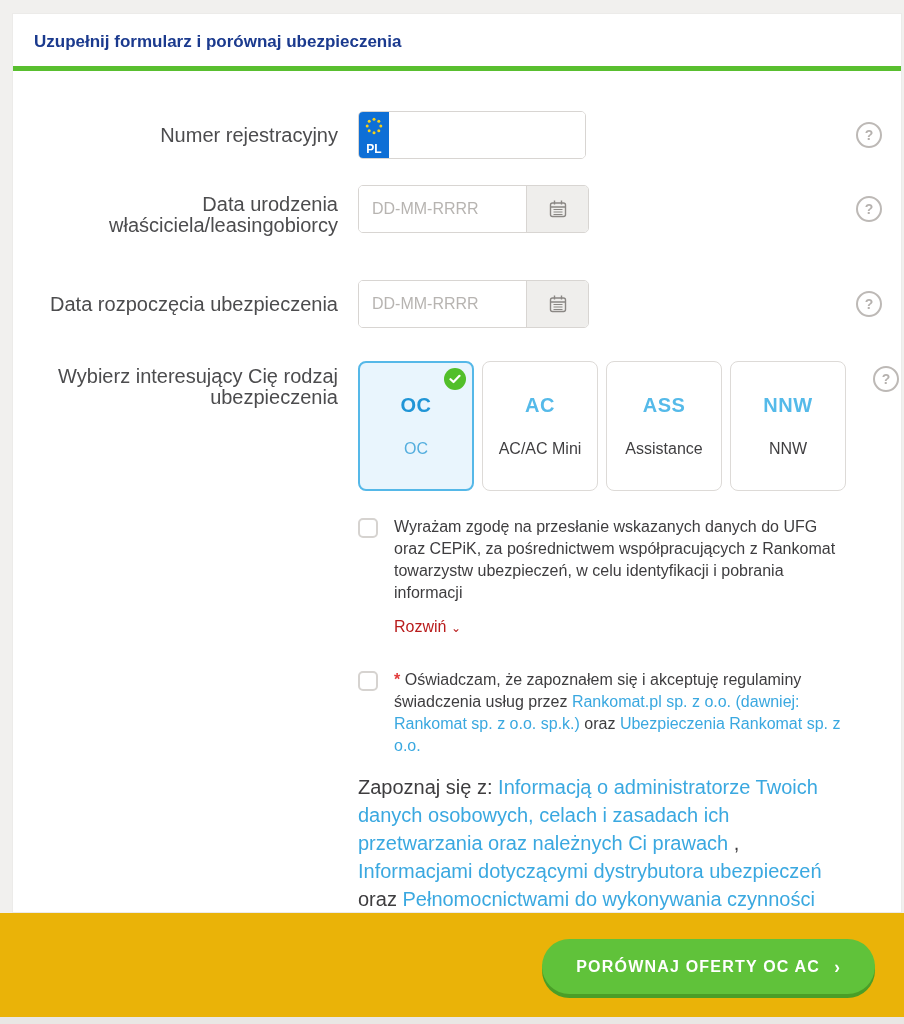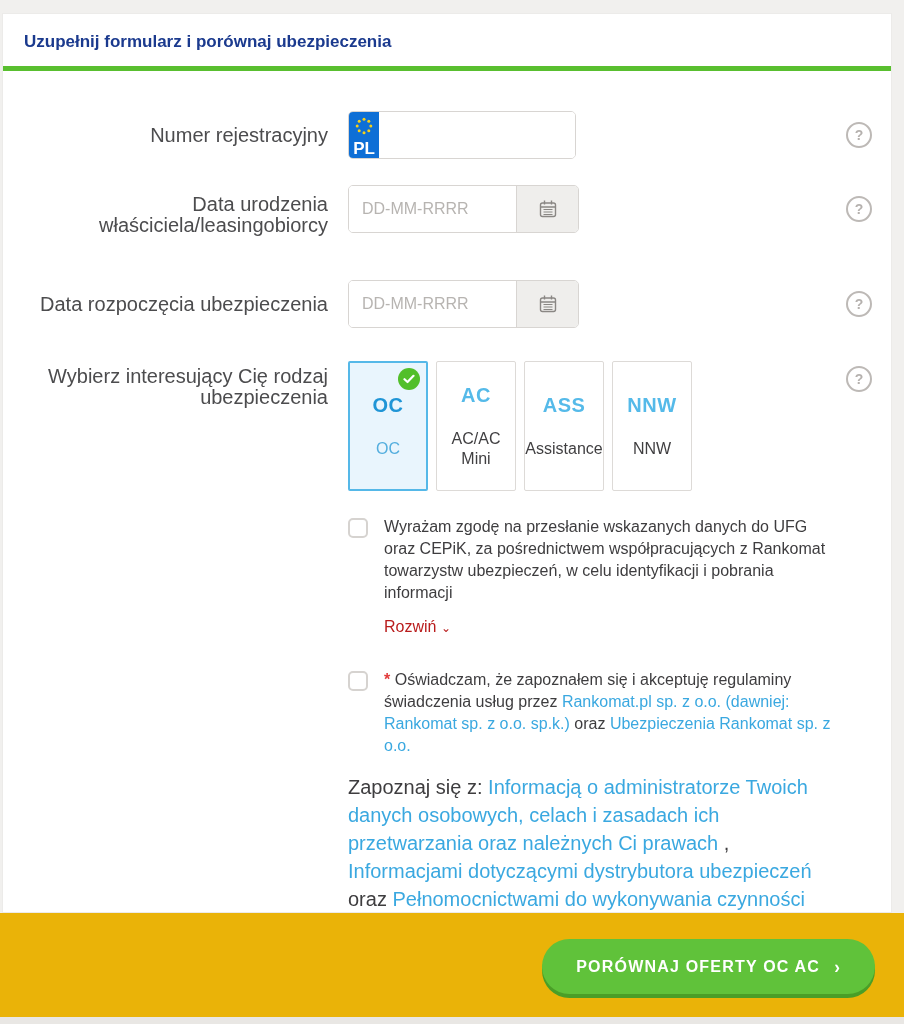--- a/index.html
+++ b/index.html
@@ -4,21 +4,21 @@
 <style>
   html,body{margin:0;padding:0;}
   body{
     width:904px;height:1024px;overflow:hidden;
     background:#f1f0ee;
     font-family:"Liberation Sans", sans-serif;
     color:#434345;
     position:relative;
   }
   .card{
-    position:absolute;left:2px;top:13px;width:890px;height:900px;
+    position:absolute;left:12px;top:13px;width:890px;height:900px;
     background:#ffffff;border:1px solid #ecebe9;box-sizing:border-box;
     overflow:hidden;
   }
   .card-header{padding:18px 0 14px 21px;}
   .card-title{
     font-size:17px;font-weight:bold;color:#1b3a8e;margin:0;
   }
   .green-bar{height:5px;background:#59bf2f;width:100%;}
   
   .row{
@@ -40,21 +40,21 @@
   .row-plate .row-label{padding-top:14px;}
   .row-plate .help{margin-top:11px;}
   .plate-group{
     display:flex;width:228px;height:48px;box-sizing:border-box;
     border:1px solid #d8d5d2;border-radius:5px;overflow:hidden;background:#fff;
   }
   .plate-strip{
     width:30px;background:#0e6fd6;display:flex;flex-direction:column;
     align-items:center;justify-content:space-between;padding:4px 0 3px 0;box-sizing:border-box;
   }
-  .plate-country{color:#ffffff;font-size:17px;font-weight:bold;line-height:12px;}
+  .plate-country{color:#ffffff;font-size:12px;font-weight:bold;line-height:12px;}
   .plate-input{
     flex:1;border:none;outline:none;font-size:16px;padding:0 10px;
     font-family:"Liberation Sans", sans-serif;min-width:0;
   }
   
   .row-birth{margin-top:26px;}
   .row-birth .row-label{padding-top:9px;text-align:right;}
   .row-birth .help{margin-top:11px;}
   .row-start{margin-top:44px;}
   .row-start .row-label{padding-top:14px;text-align:right;}
@@ -71,22 +71,22 @@
   .calendar-btn{
     width:62px;background:#efeeec;border:none;border-left:1px solid #d8d5d2;
     display:flex;align-items:center;justify-content:center;cursor:pointer;
   }
   
   .row-type{margin-top:33px;}
   .row-type .row-label{padding-top:5px;}
   .row-type .help{margin-top:5px;}
   .type-cards{display:flex;gap:8px;}
   .type-card{
-    position:relative;width:80px;height:130px;box-sizing:border-box;
-    border:1px solid #dddad7;border-radius:2px;background:#fff;
+    position:relative;width:116px;height:130px;box-sizing:border-box;
+    border:1px solid #dddad7;border-radius:8px;background:#fff;
     display:flex;flex-direction:column;align-items:center;justify-content:center;
     gap:22px;cursor:pointer;text-align:center;
   }
   .type-card .code{font-size:20px;font-weight:bold;color:#55bae9;letter-spacing:0.5px;}
   .type-card .sub{font-size:16px;color:#403f41;line-height:20px;padding:0 6px;}
   .type-card.selected{background:#e9f5fd;border:2px solid #55b8e8;}
   .type-card.selected .code{color:#2095d6;}
   .type-card.selected .sub{color:#54aede;}
   .check-badge{
     position:absolute;top:5px;right:6px;width:22px;height:22px;border-radius:50%;

